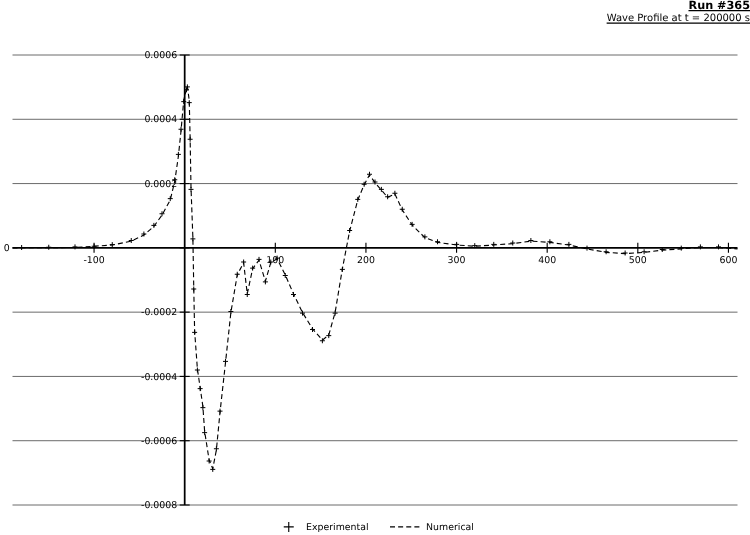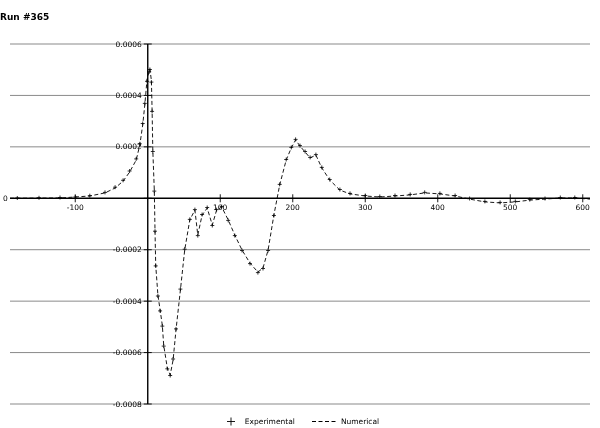--- a/index.html
+++ b/index.html
@@ -1,18 +1,18 @@
 <!DOCTYPE html>
 <html><head>
 <meta charset="utf-8">
 <style>
   html,body{margin:0;padding:0;background:#fff;}
   .page{position:relative;width:600px;height:428px;background:#fff;overflow:hidden;
         font-family:"DejaVu Sans",sans-serif;color:#000;}
-  .titleblock{position:absolute;top:12px;left:0;width:100%;text-align:left;line-height:10px;}
+  .titleblock{position:absolute;top:0;left:0;width:100%;text-align:right;line-height:10px;text-decoration:underline;}
   .title-l1{font-size:9px;font-weight:bold;}
   .title-l2{font-size:8px;}
   #chart-svg{position:absolute;left:0;top:0;}
   .legend{position:absolute;bottom:2px;left:0;width:100%;display:flex;
           justify-content:center;align-items:center;gap:16px;font-size:7.5px;}
   .legend-item{display:flex;align-items:flex-end;gap:4px;}
   .legend svg{display:block;}
 </style>
 </head>
 <body>
@@ -58,20 +58,21 @@
       <line x1="510.25" x2="510.25" y1="194.28571428571425" y2="202.28571428571425" stroke="#000000" stroke-width="0.9"></line>
       <text x="510.25" y="210.28571428571425" text-anchor="middle" font-size="7.5" font-family="DejaVu Sans, sans-serif" fill="#000000">500</text>
       <line x1="582.75" x2="582.75" y1="194.28571428571425" y2="202.28571428571425" stroke="#000000" stroke-width="0.9"></line>
       <text x="582.75" y="210.28571428571425" text-anchor="middle" font-size="7.5" font-family="DejaVu Sans, sans-serif" fill="#000000">600</text>
       <path d="M15.3 198.0H19.3M17.3 196V200M37 197.8H41M39.0 195.8V199.8M58 197.5H62M60.0 195.5V199.5M73.3 197.0H77.3M75.3 195V199M87.8 195.7H91.8M89.8 193.7V197.7M103 192.4H107M105.0 190.4V194.4M113.1 187.2H117.1M115.1 185.2V189.2M121.1 180.3H125.1M123.1 178.3V182.3M127.6 171.0H131.6M129.6 169V173M134.2 158.9H138.2M136.2 156.9V160.9M137.8 143.8H141.8M139.8 141.8V145.8M140.7 123.5H144.7M142.7 121.5V125.5M142.8 103.4H146.8M144.8 101.4V105.4M145 81.3H149M147.0 79.3V83.3M147.2 71.8H151.2M149.2 69.8V73.8M147.9 69.5H151.9M149.9 67.5V71.5M149.4 82.1H153.4M151.4 80.1V84.1M150.1 111.4H154.1M152.1 109.4V113.4M150.8 151.5H154.8M152.8 149.5V153.5M152.3 191.1H156.3M154.3 189.1V193.1M153 231.2H157M155.0 229.2V233.2M153.7 265.9H157.7M155.7 263.9V267.9M155.9 296.0H159.9M157.9 294V298M158.1 310.9H162.1M160.1 308.9V312.9M160.3 326.1H164.3M162.3 324.1V328.1M161.7 346.1H165.7M163.7 344.1V348.1M165.3 368.8H169.3M167.3 366.8V370.8M168.2 375.5H172.2M170.2 373.5V377.5M171.1 359.0H175.1M173.1 357V361M174 328.9H178M176.0 326.9V330.9M178.4 289.1H182.4M180.4 287.1V291.1M182.7 249.2H186.7M184.7 247.2V251.2M187.8 219.4H191.8M189.8 217.4V221.4M192.9 209.6H196.9M194.9 207.6V211.6M195.8 235.6H199.8M197.8 233.6V237.6M200.1 214.5H204.1M202.1 212.5V216.5M205.2 207.5H209.2M207.2 205.5V209.5M210.3 225.5H214.3M212.3 223.5V227.5M214.6 209.6H218.6M216.6 207.6V211.6M219.7 206.5H223.7M221.7 204.5V208.5M226.2 220.4H230.2M228.2 218.4V222.4M232.8 235.6H236.8M234.8 233.6V237.6M240 250.5H244M242.0 248.5V252.5M248 263.6H252M250.0 261.6V265.6M255.89999999999998 272.6H259.9M257.9 270.6V274.6M261 268.5H265M263.0 266.5V270.5M266.1 250.5H270.1M268.1 248.5V252.5M271.9 215.5H275.9M273.9 213.5V217.5M277.7 184.4H281.7M279.7 182.4V186.4M284.2 159.5H288.2M286.2 157.5V161.5M289.3 147.4H293.3M291.3 145.4V149.4M293.6 139.4H297.6M295.6 137.4V141.4M298 145.6H302M300.0 143.6V147.6M303.1 151.5H307.1M305.1 149.5V153.5M308.1 157.4H312.1M310.1 155.4V159.4M313.9 154.6H317.9M315.9 152.6V156.6M319.8 167.4H323.8M321.8 165.4V169.4M327.7 179.5H331.7M329.7 177.5V181.5M337.9 189.5H341.9M339.9 187.5V191.5M348 193.4H352M350.0 191.4V195.4M363.3 195.5H367.3M365.3 193.5V197.5M377.8 196.5H381.8M379.8 194.5V198.5M393 195.5H397M395.0 193.5V197.5M408.2 194.4H412.2M410.2 192.4V196.4M422.7 192.4H426.7M424.7 190.4V194.4M437.9 193.4H441.9M439.9 191.4V195.4M453.1 195.5H457.1M455.1 193.5V197.5M467.6 198.5H471.6M469.6 196.5V200.5M482.9 201.4H486.9M484.9 199.4V203.4M498.1 202.4H502.1M500.1 200.4V204.4M513.3 201.4H517.3M515.3 199.4V203.4M527.8 199.6H531.8M529.8 197.6V201.6M543 198.5H547M545.0 196.5V200.5M558.3 197.5H562.3M560.3 195.5V199.5M572.8 197.5H576.8M574.8 195.5V199.5" fill="none" stroke="#000000" stroke-width="0.8"></path>
       <path d="M10.0 198.3L60.0 198.0L89.8 196.0L105.0 192.9L115.1 188.0L123.1 181.1L129.6 172.1L136.2 160.0L139.8 145.1L142.7 125.0L144.8 104.9L147.0 80.0L149.2 71.0L149.9 68.9L151.4 80.5L152.1 110.1L152.8 149.9L154.3 190.1L155.0 229.9L155.7 264.9L157.9 295.0L160.1 309.9L162.3 325.1L163.7 345.1L167.3 368.0L170.2 374.9L173.1 360.0L176.0 329.9L180.4 290.1L184.7 250.0L189.8 219.9L194.9 210.1L197.8 235.1L202.1 215.0L207.2 208.1L212.3 225.0L216.6 210.1L221.7 207.0L228.2 219.9L234.8 235.1L242.0 250.0L250.0 263.1L257.9 272.1L263.0 268.0L268.1 250.0L273.9 215.0L279.7 184.9L286.2 160.0L291.3 147.9L295.6 139.9L300.0 146.1L305.1 152.0L310.1 157.9L315.9 155.1L321.8 167.9L329.7 180.0L339.9 190.1L350.0 193.9L365.3 196.0L379.8 197.0L395.0 196.0L410.2 194.9L424.7 192.9L439.9 193.9L455.1 196.0L469.6 199.1L484.9 201.9L500.1 202.9L515.3 201.9L529.8 200.1L545.0 199.1L560.3 198.0L574.8 198.0L590.0 199.1" fill="none" stroke="#000000" stroke-width="0.9" stroke-dasharray="4,2.5"></path>
     </svg>
 
   <div class="titleblock">
     <div class="title-l1">Run #365</div>
+    <div class="title-l2">Wave Profile at t = 200000 s</div>
   </div>
 
   <div class="legend">
     <div class="legend-item">
       <svg width="20" height="9">
         <path d="M6 4.5 H14 M10 0.5 V8.5" stroke="#000" stroke-width="0.9" fill="none"></path>
       </svg>
       <span>Experimental</span>
     </div>
     <div class="legend-item">

